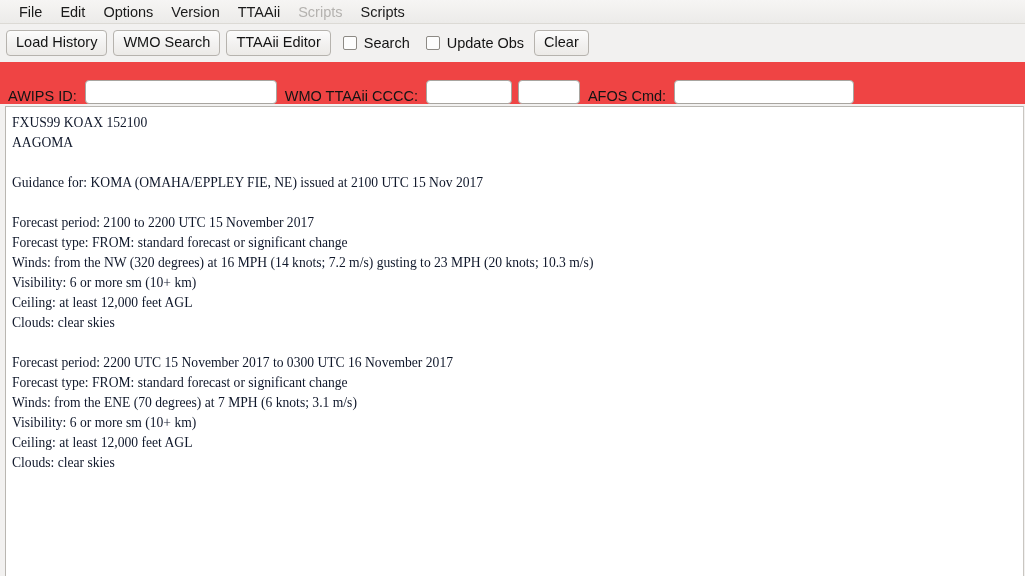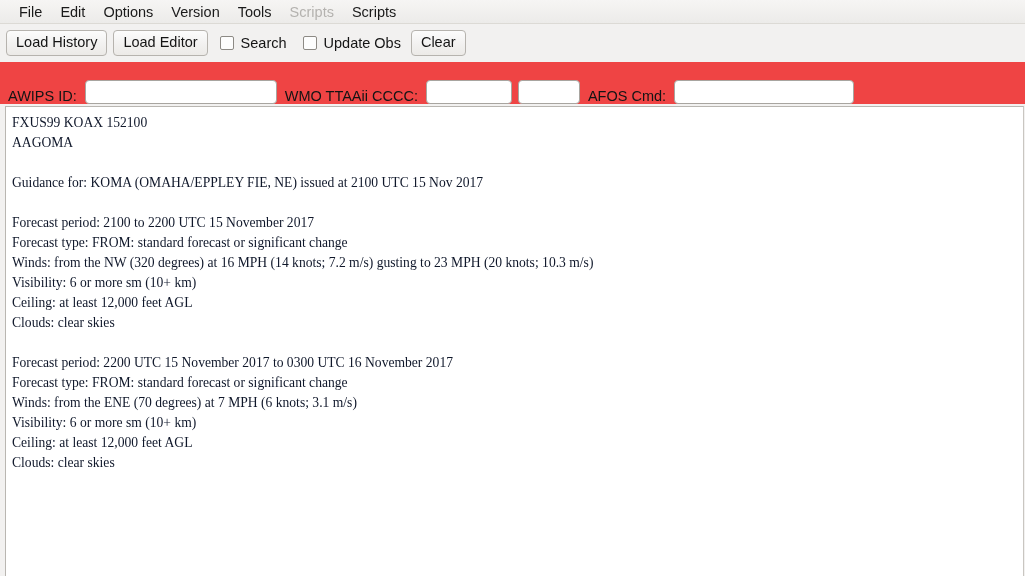--- a/index.html
+++ b/index.html
@@ -146,28 +146,29 @@
 </head>
 <body>
 
 <div id="app">
 
   <div class="menubar">
     <div class="menu-item">File</div>
     <div class="menu-item">Edit</div>
     <div class="menu-item">Options</div>
     <div class="menu-item">Version</div>
-    <div class="menu-item">Tools</div>
+    <div class="menu-item">TTAAii</div>
     <div class="menu-item disabled">Scripts</div>
     <div class="menu-item">Scripts</div>
   </div>
 
   <div class="toolbar">
     <button class="tb-button">Load History</button>
-    <button class="tb-button">Load Editor</button>
+    <button class="tb-button">WMO Search</button>
+    <button class="tb-button">TTAAii Editor</button>
 
     <label class="checkwrap">
       <span class="checkbox"></span>
       <span class="cb-label">Search</span>
     </label>
 
     <label class="checkwrap">
       <span class="checkbox"></span>
       <span class="cb-label">Update Obs</span>
     </label>

